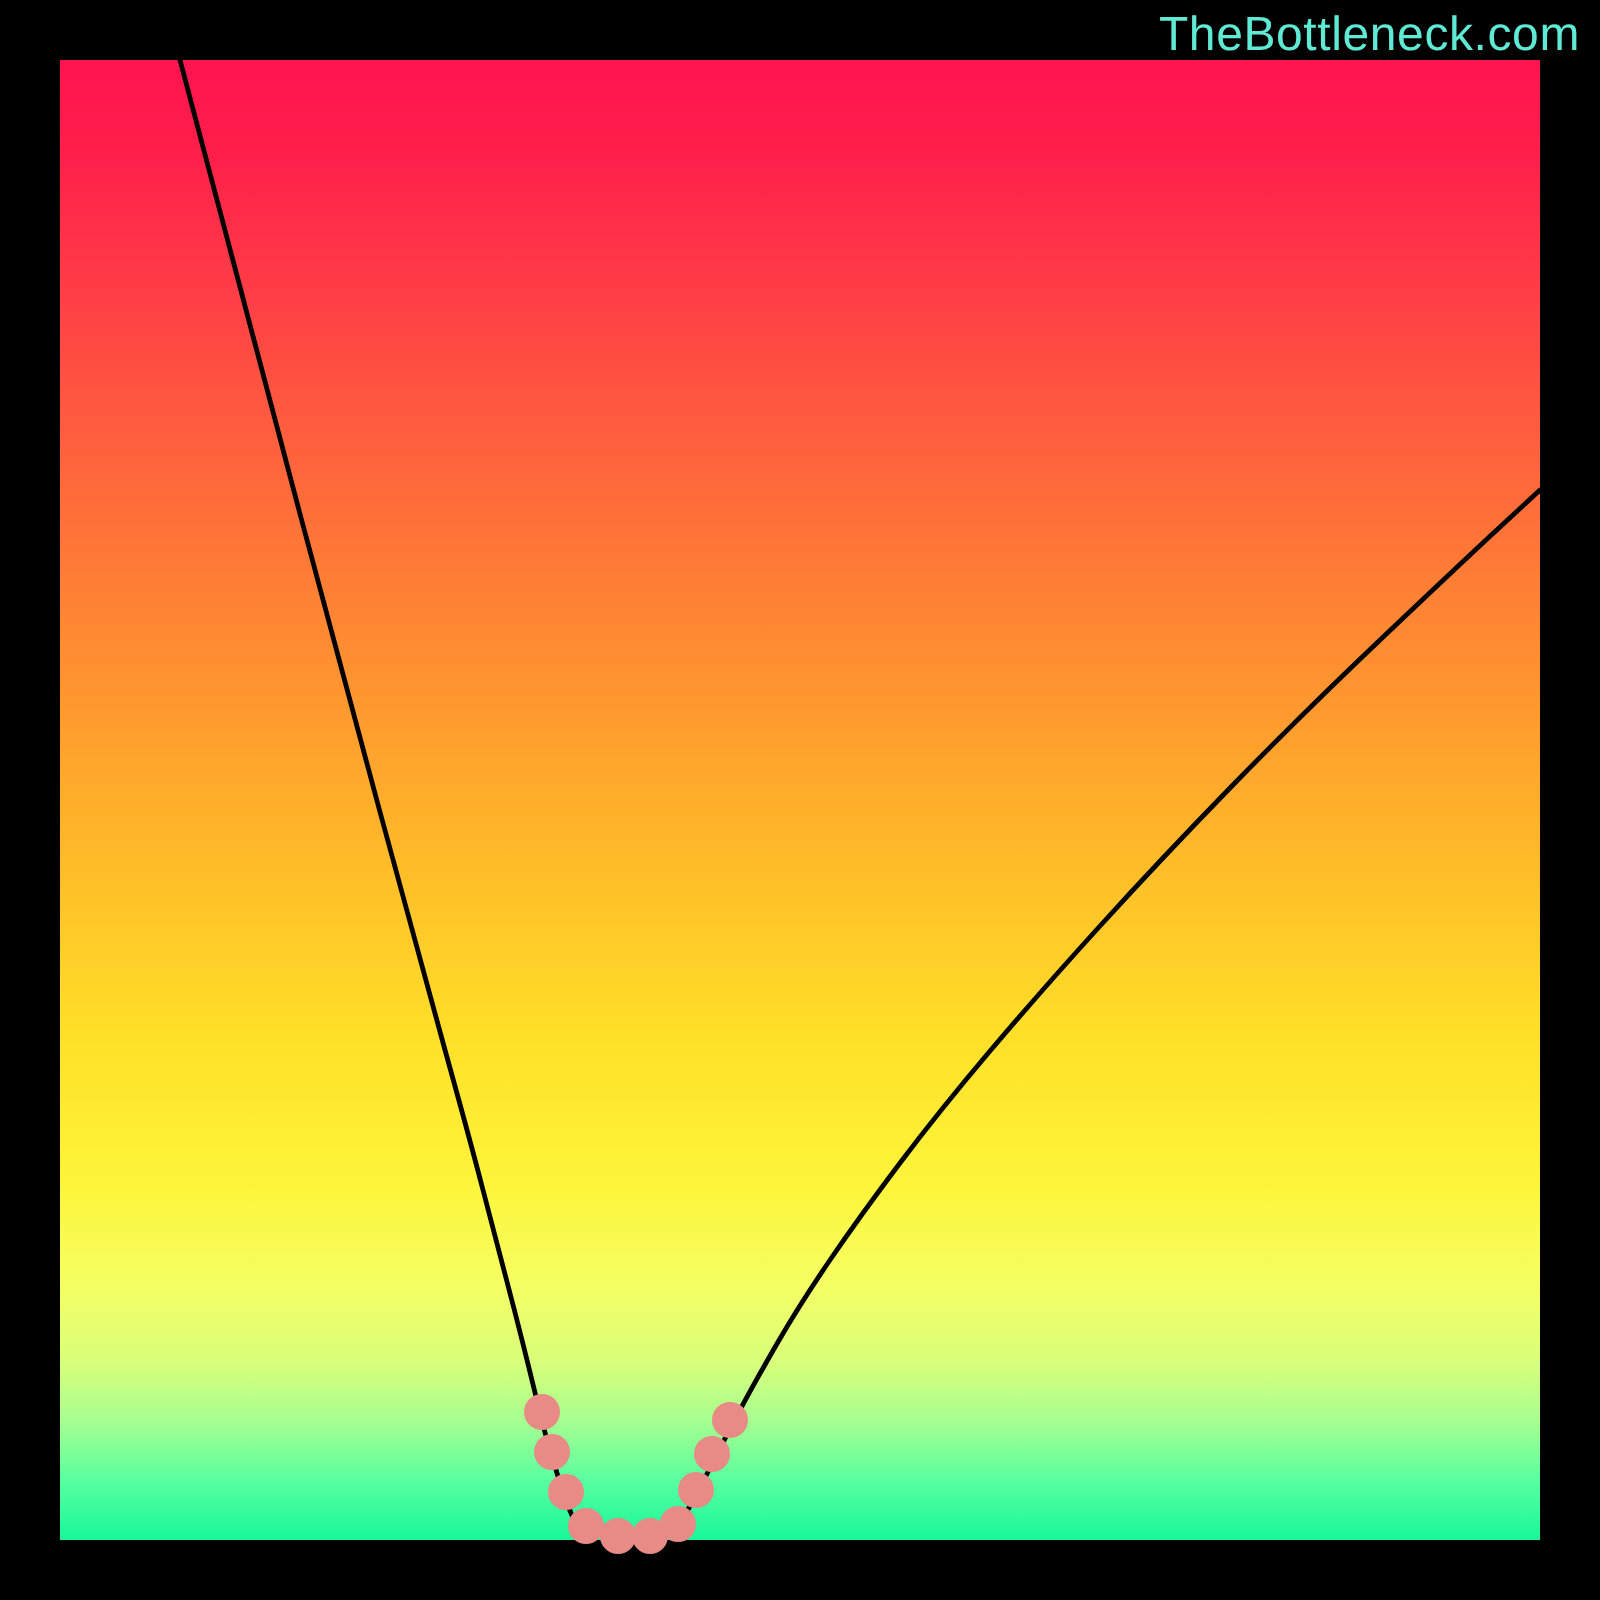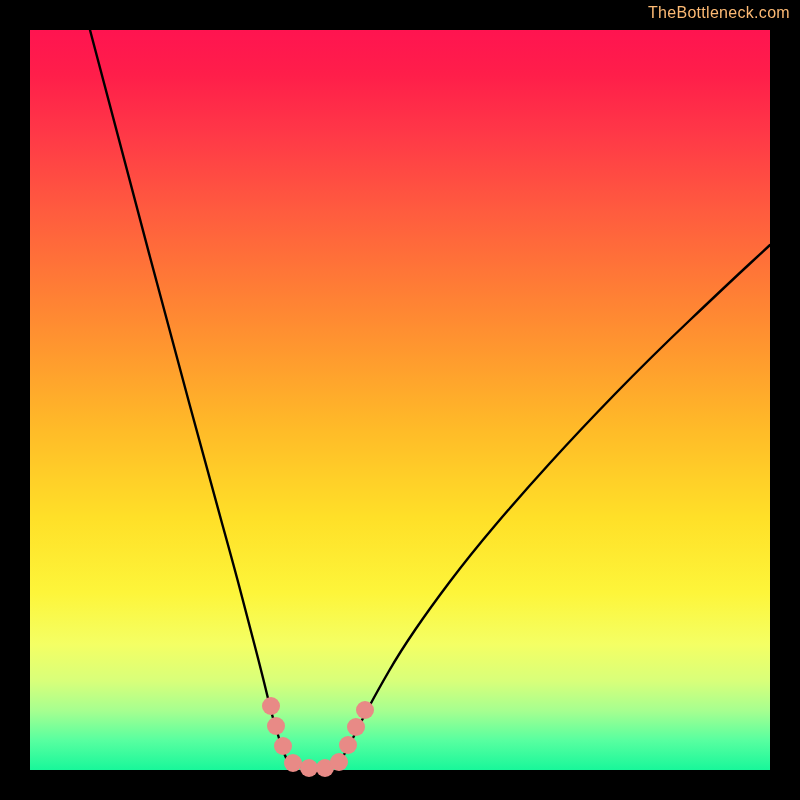--- a/index.html
+++ b/index.html
@@ -40,22 +40,22 @@
       #d8ff7a 88%,
       #a6ff90 92%,
       #58ffa0 96%,
       #18f79a 100%
     );
   }
   .watermark {
     position: absolute;
     top: 4px;
     right: 10px;
-    color: #fdba74;
-    font-size: 16px;
+    color: #5eead4;
+    font-size: 24px;
     font-weight: 500;
     letter-spacing: 0.3px;
     user-select: none;
   }
   svg.curve {
     position: absolute;
     left: 0;
     top: 0;
     width: 740px;
     height: 740px;

